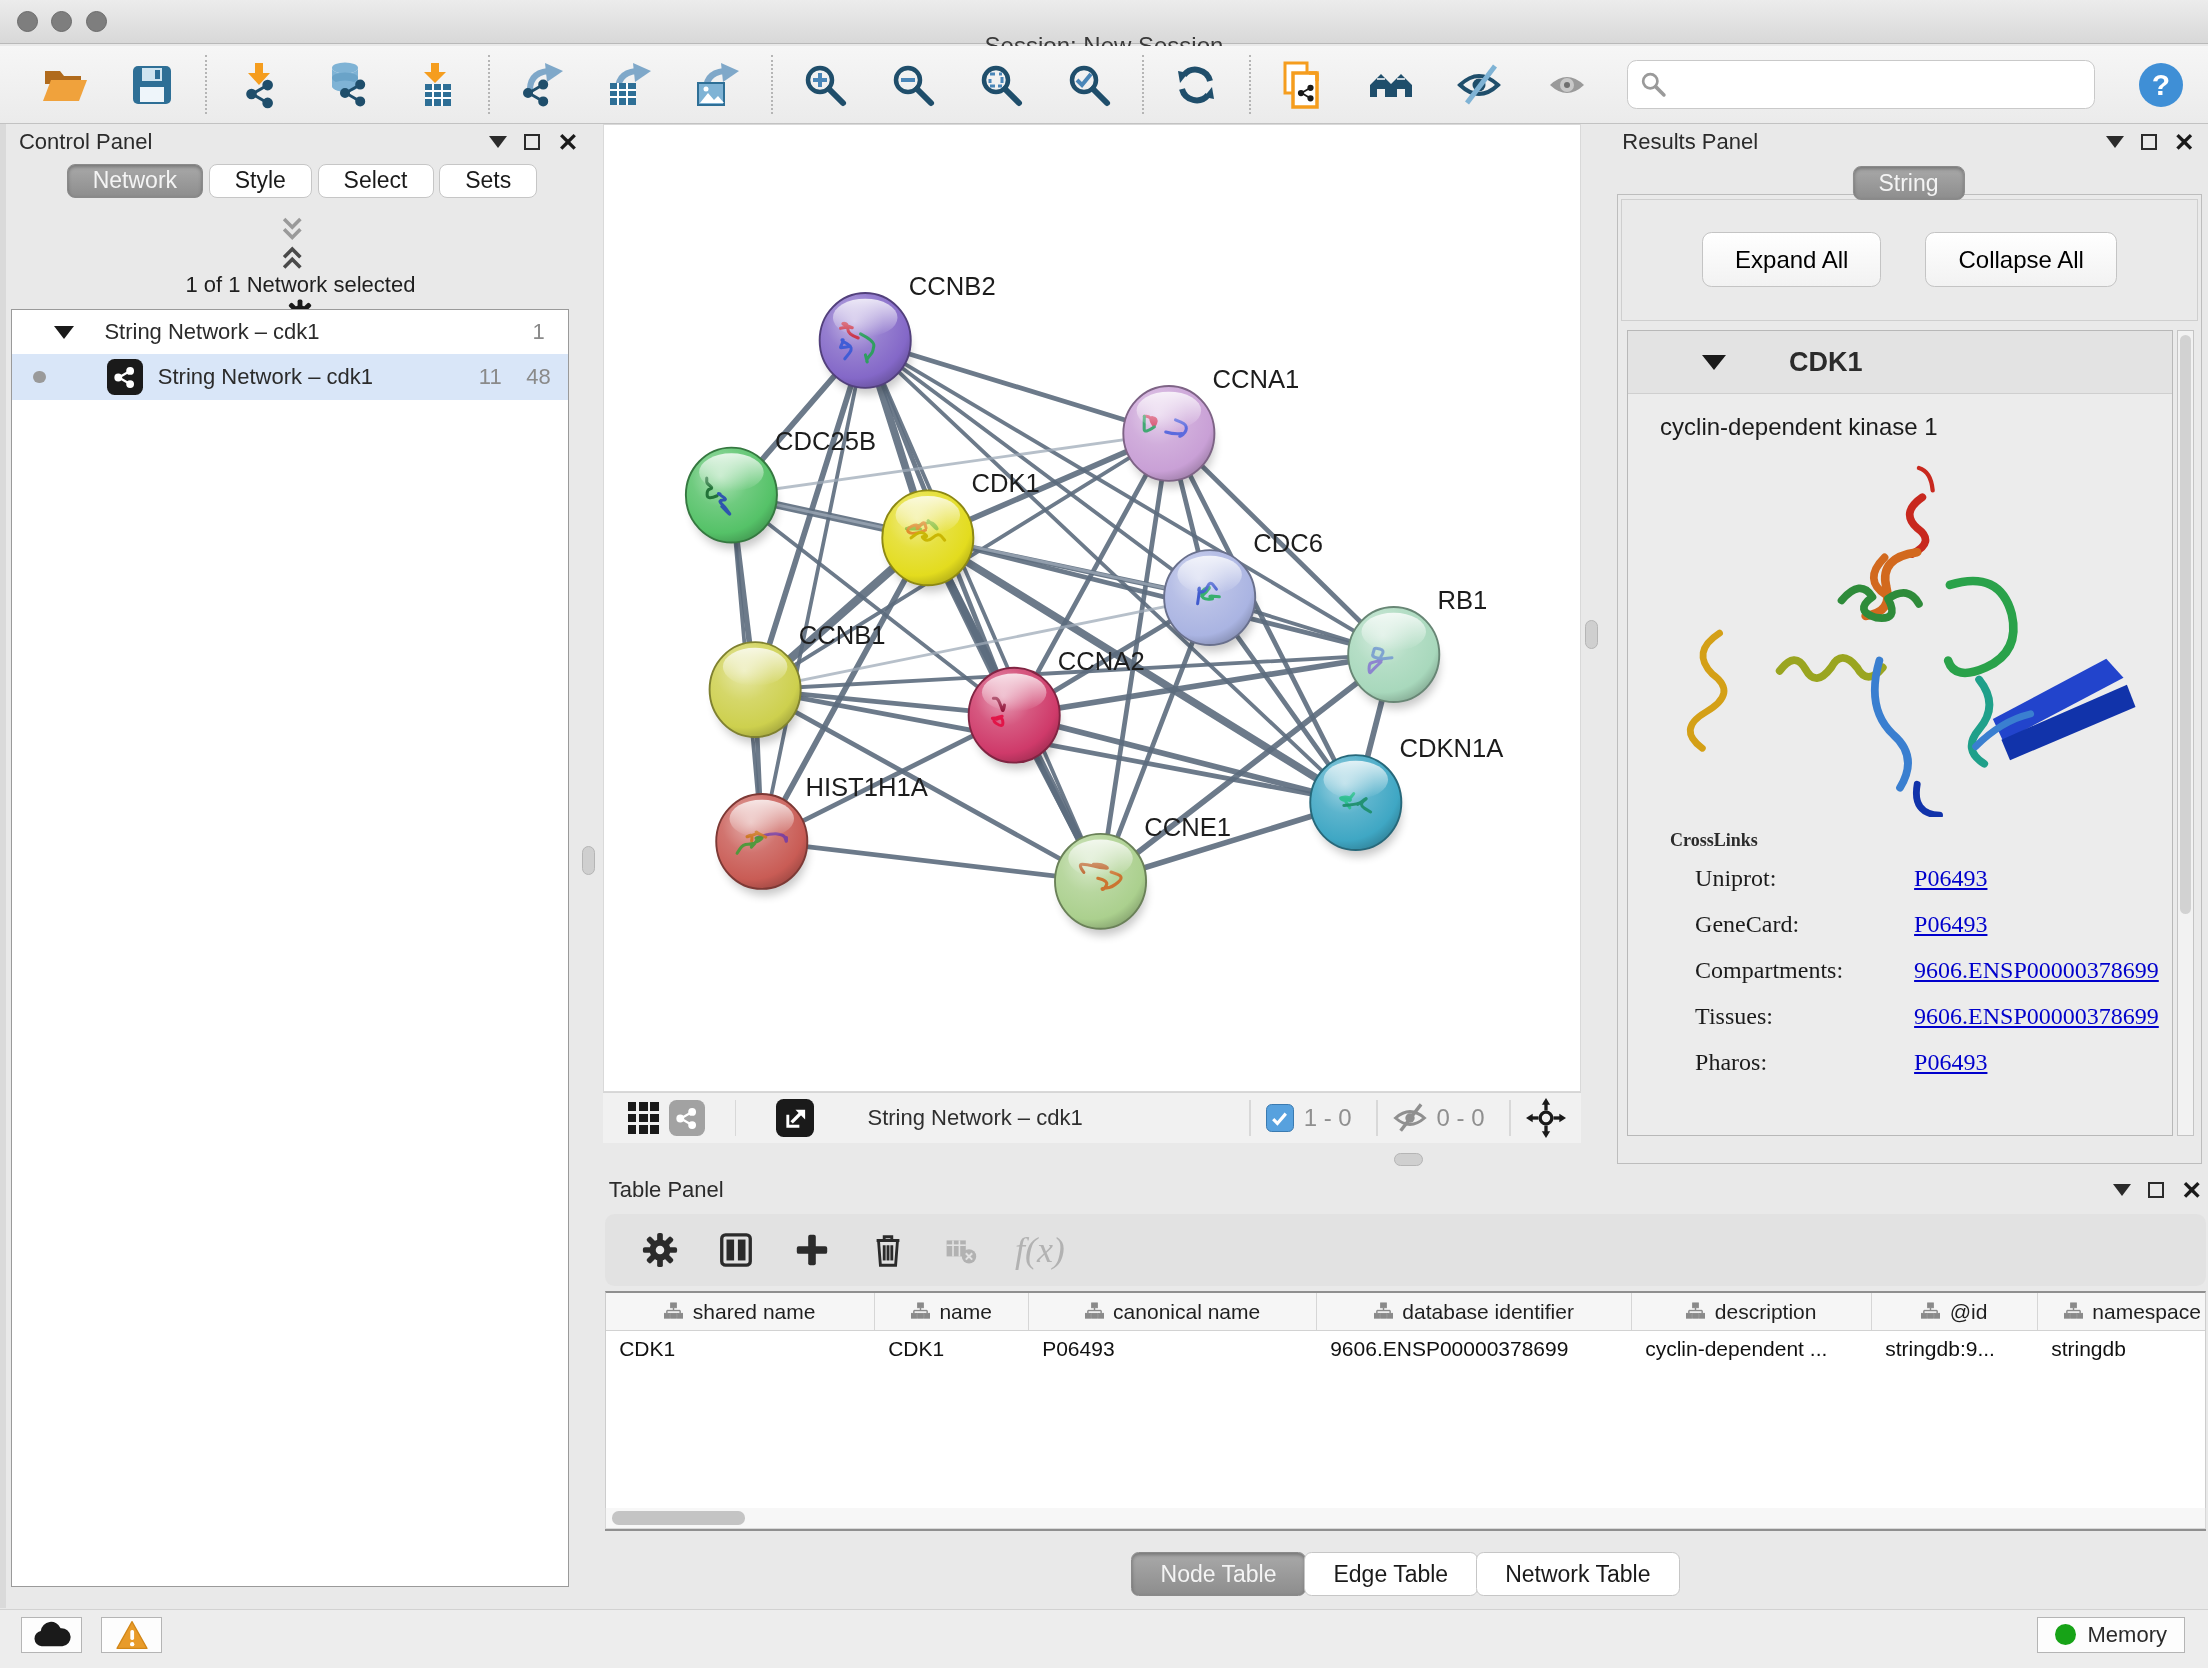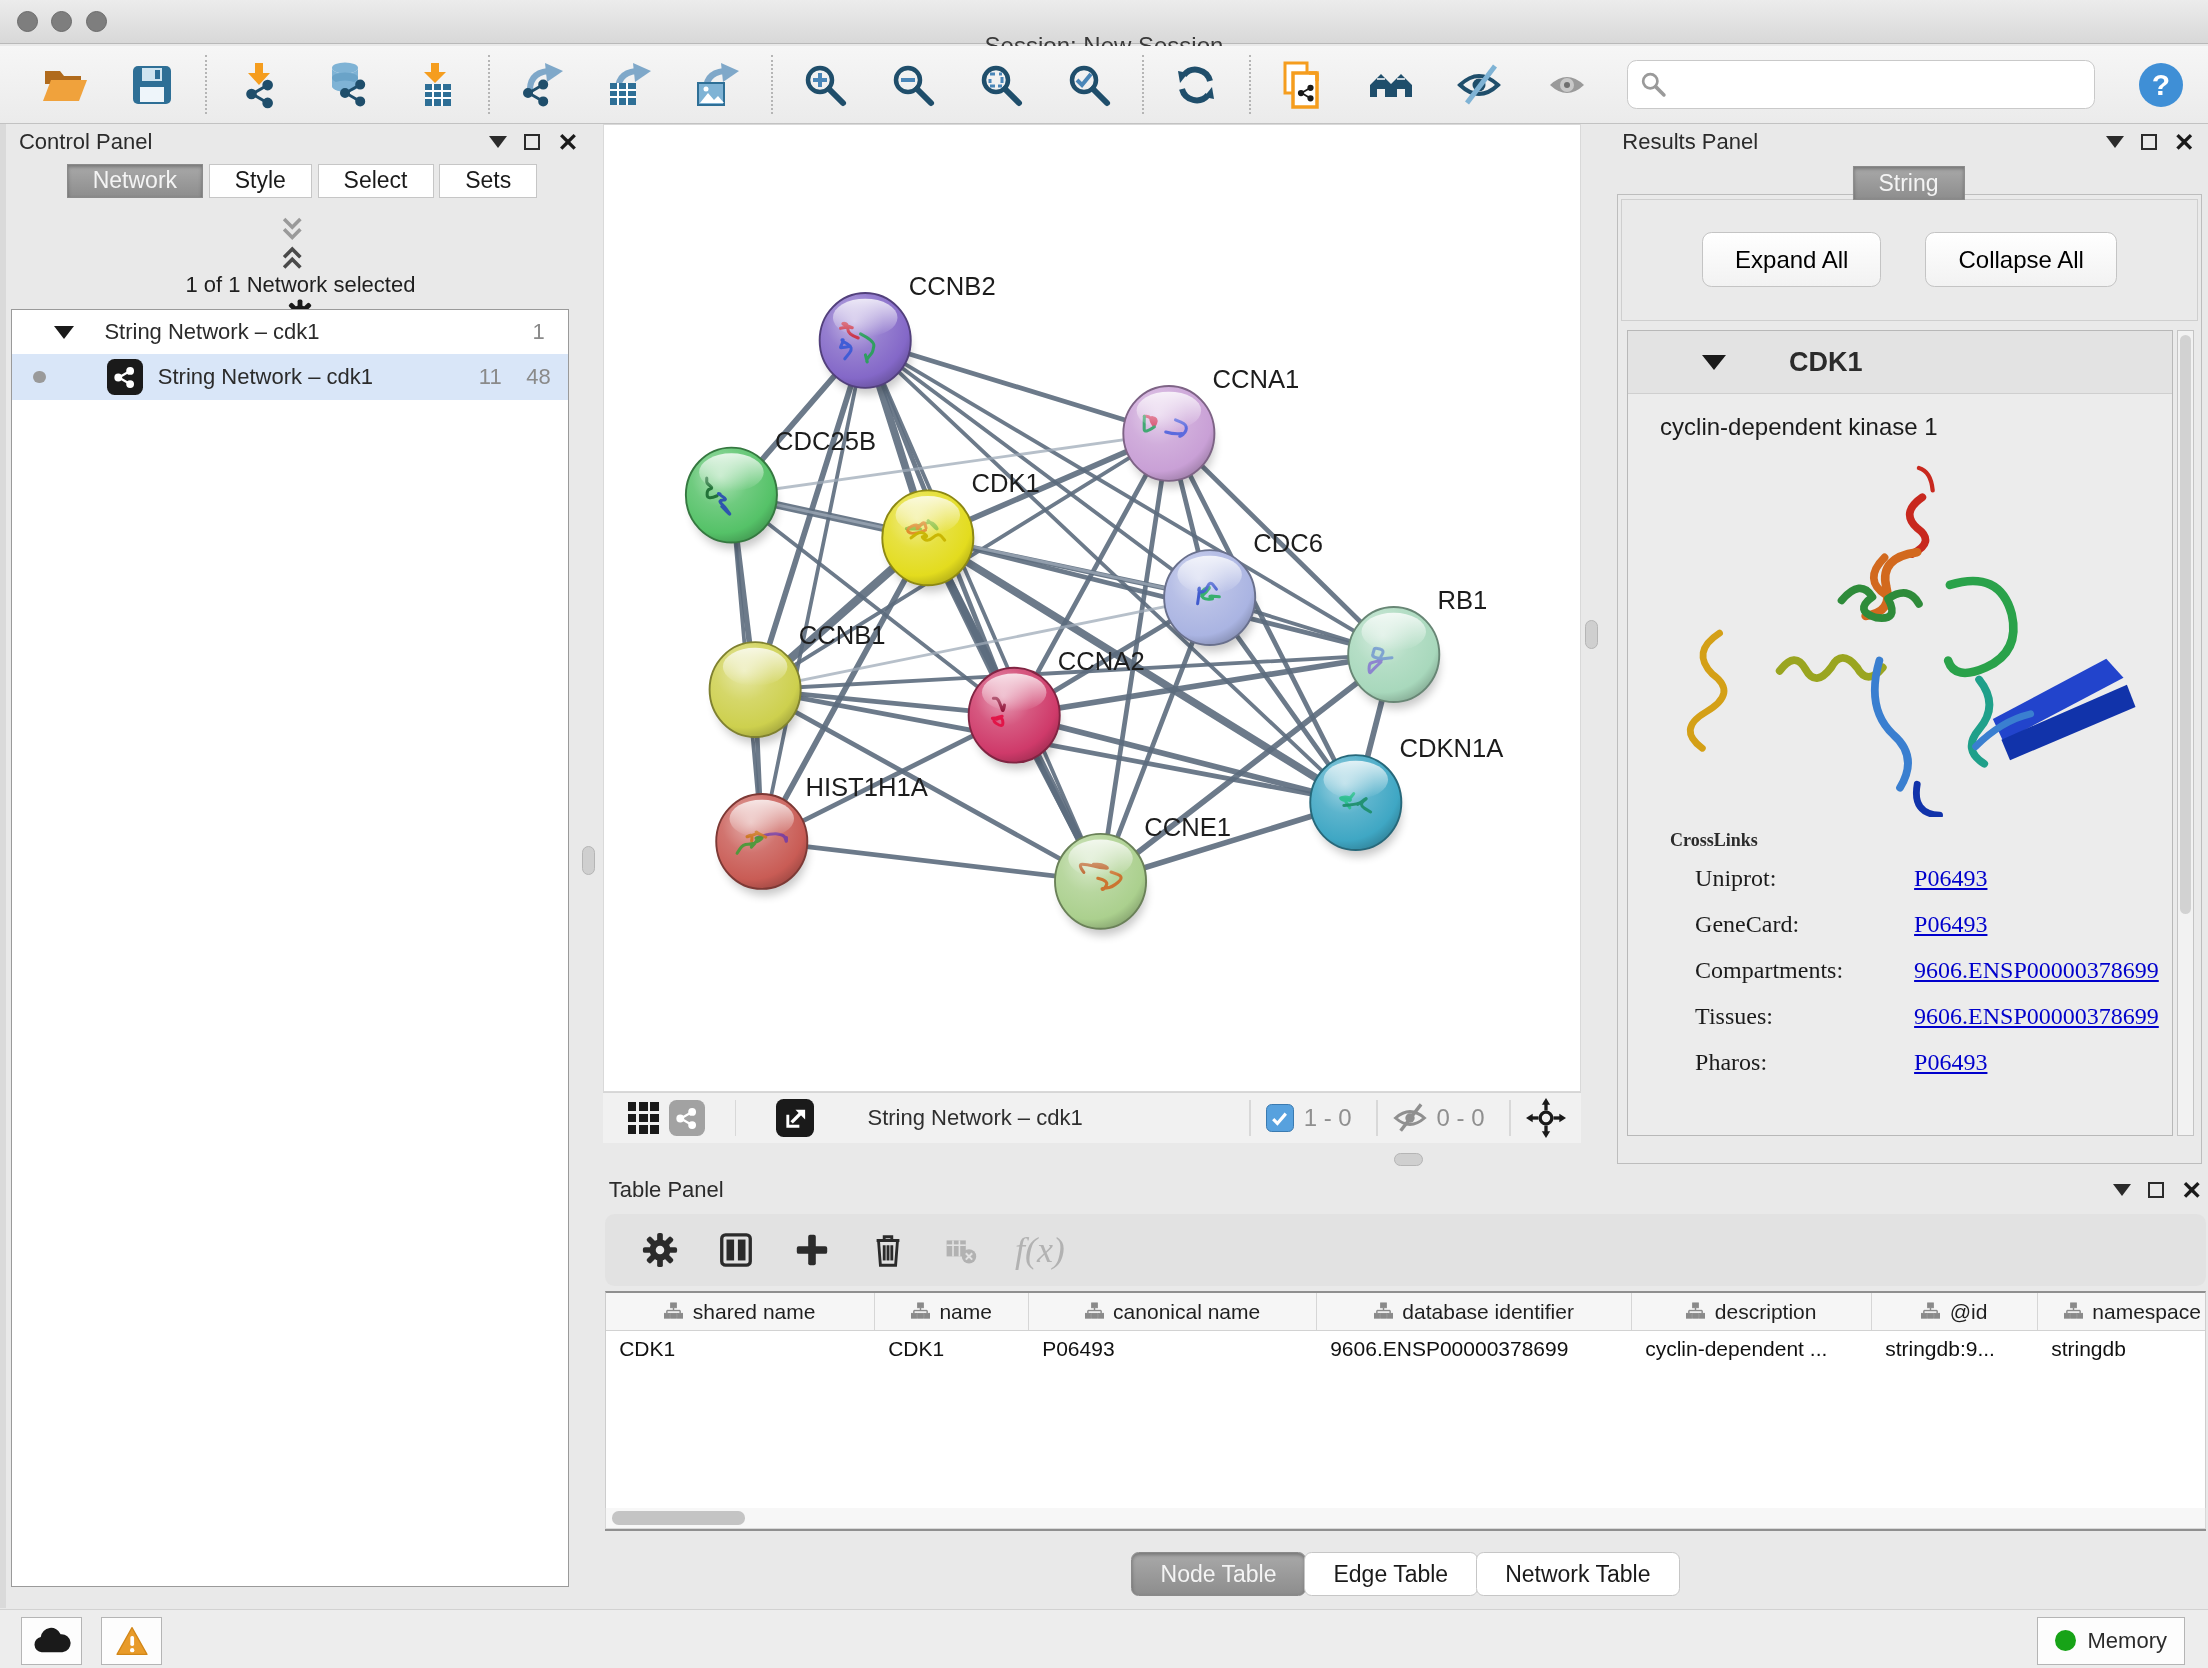--- a/index.html
+++ b/index.html
@@ -28,21 +28,21 @@
   .helpwrap { margin-right:23px; }
 
   
   .panel-head { display:flex; align-items:center; height:36px; padding:0 13.3px; }
   .panel-title { font-size:22px; color:#2b2b2b; }
   .win-icons { margin-left:auto; display:flex; align-items:center; gap:17px; }
   .wi-tri { width:0; height:0; border-left:9.5px solid transparent; border-right:9.5px solid transparent; border-top:12.4px solid #2b2b2b; }
   .wi-sq { width:16px; height:16px; border:2.9px solid #2b2b2b; background:transparent; }
   .wi-x { font-size:25px; font-weight:bold; color:#1a1a1a; line-height:1; }
 
-  .tabbtn { height:32px; padding:16px 25px; background:#fff; border:1px solid #c6c6c6; border-radius:0;
+  .tabbtn { height:32px; padding:16px 25px; background:#fff; border:1px solid #c6c6c6; border-radius:8px;
     font-size:23px; color:#1a1a1a; display:flex; align-items:center; cursor:default; }
   .tabbtn.selected { background:linear-gradient(#a9a9a9,#8d8d8d); color:#f4f4f4; border-color:#8a8a8a;
     box-shadow:inset 0 1.9px 3.8px rgba(0,0,0,.3); }
 
   
   .control-panel { position:absolute; left:5.7px; top:124px; width:586px; height:1484px; }
   .cp-tabs { display:flex; gap:5.7px; margin:3.8px 0 0 61px; }
   .cp-status { display:flex; align-items:center; margin:17px 25px 9.5px 28.5px;flex-direction:column; }
   .cp-status .chev { width:28.5px; height:28.5px; margin-right:17px; }
   .cp-status .stat-text { flex:1; text-align:center; font-size:22px; color:#1f1f1f; }
@@ -112,21 +112,21 @@
   .tp-row { display:flex; height:38px; }
   .tp-cell { padding:5.7px 0 0 13.3px; font-size:21px; color:#111; flex:0 0 auto; overflow:hidden; white-space:nowrap; }
   .tp-hscroll { margin:0 1.9px; height:21px; background:#f7f7f7; border:1px solid #d8d8d8; border-top:none; position:relative; }
   .tp-thumb { position:absolute; left:5.7px; top:2.9px; width:133px; height:13.3px; background:#c4c4c4; border-radius:6.7px; }
   .tp-bottomline { margin:0 1.9px; border-bottom:2.9px solid #8f8f8f; }
   .tp-tabs { display:flex; justify-content:center; margin-top:21px; gap:0; }
   .tp-tabs .tabbtn { border-radius:7.6px; margin:0 -1px; padding:0 28.5px; height:44px; }
 
   
   .statusbar { position:absolute; left:0; top:1609px; width:2208px; height:59px; background:#ededed; border-top:1.9px solid #d2d2d2; }
-  .sb-btn { position:absolute; top:6.7px; height:48px; background:#fdfdfd; border:1.9px solid #b5b5b5; display:flex; align-items:center; justify-content:center; }
+  .sb-btn { position:absolute; top:6.7px; height:36px; background:#fdfdfd; border:1.9px solid #b5b5b5; display:flex; align-items:center; justify-content:center; }
   .sb-cloud { left:21px; width:61px; }
   .sb-warn { left:101px; width:61px; }
   .sb-mem { right:23px; padding:0 17px; gap:11.4px; font-size:22px; }
   .mem-dot { width:21px; height:21px; border-radius:50%; background:#17a317; }
 
   .leftedge { position:absolute; left:0; top:124px; width:5.7px; height:1484px; background:#dadada; }
   text { font-family:"Liberation Sans",sans-serif; }
 </style>
 </head>
 <body>

